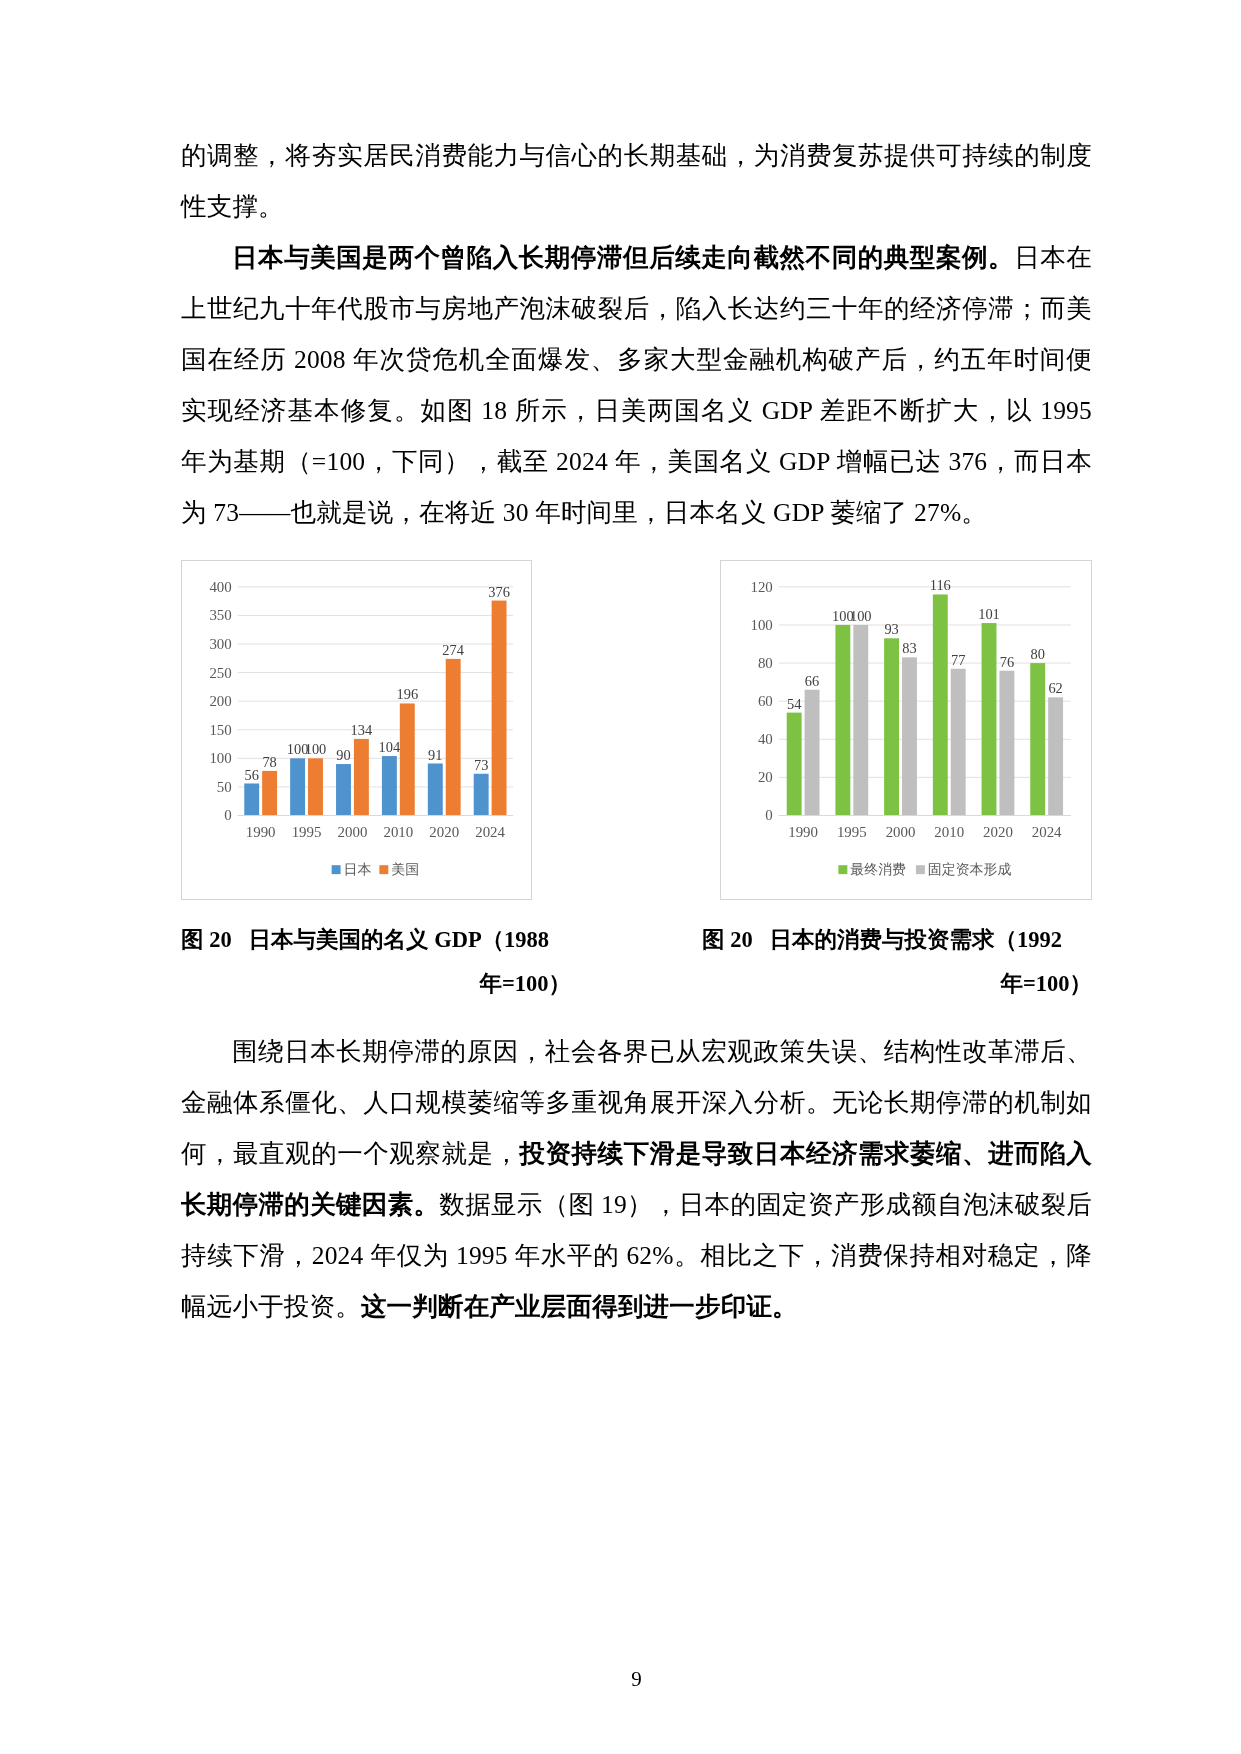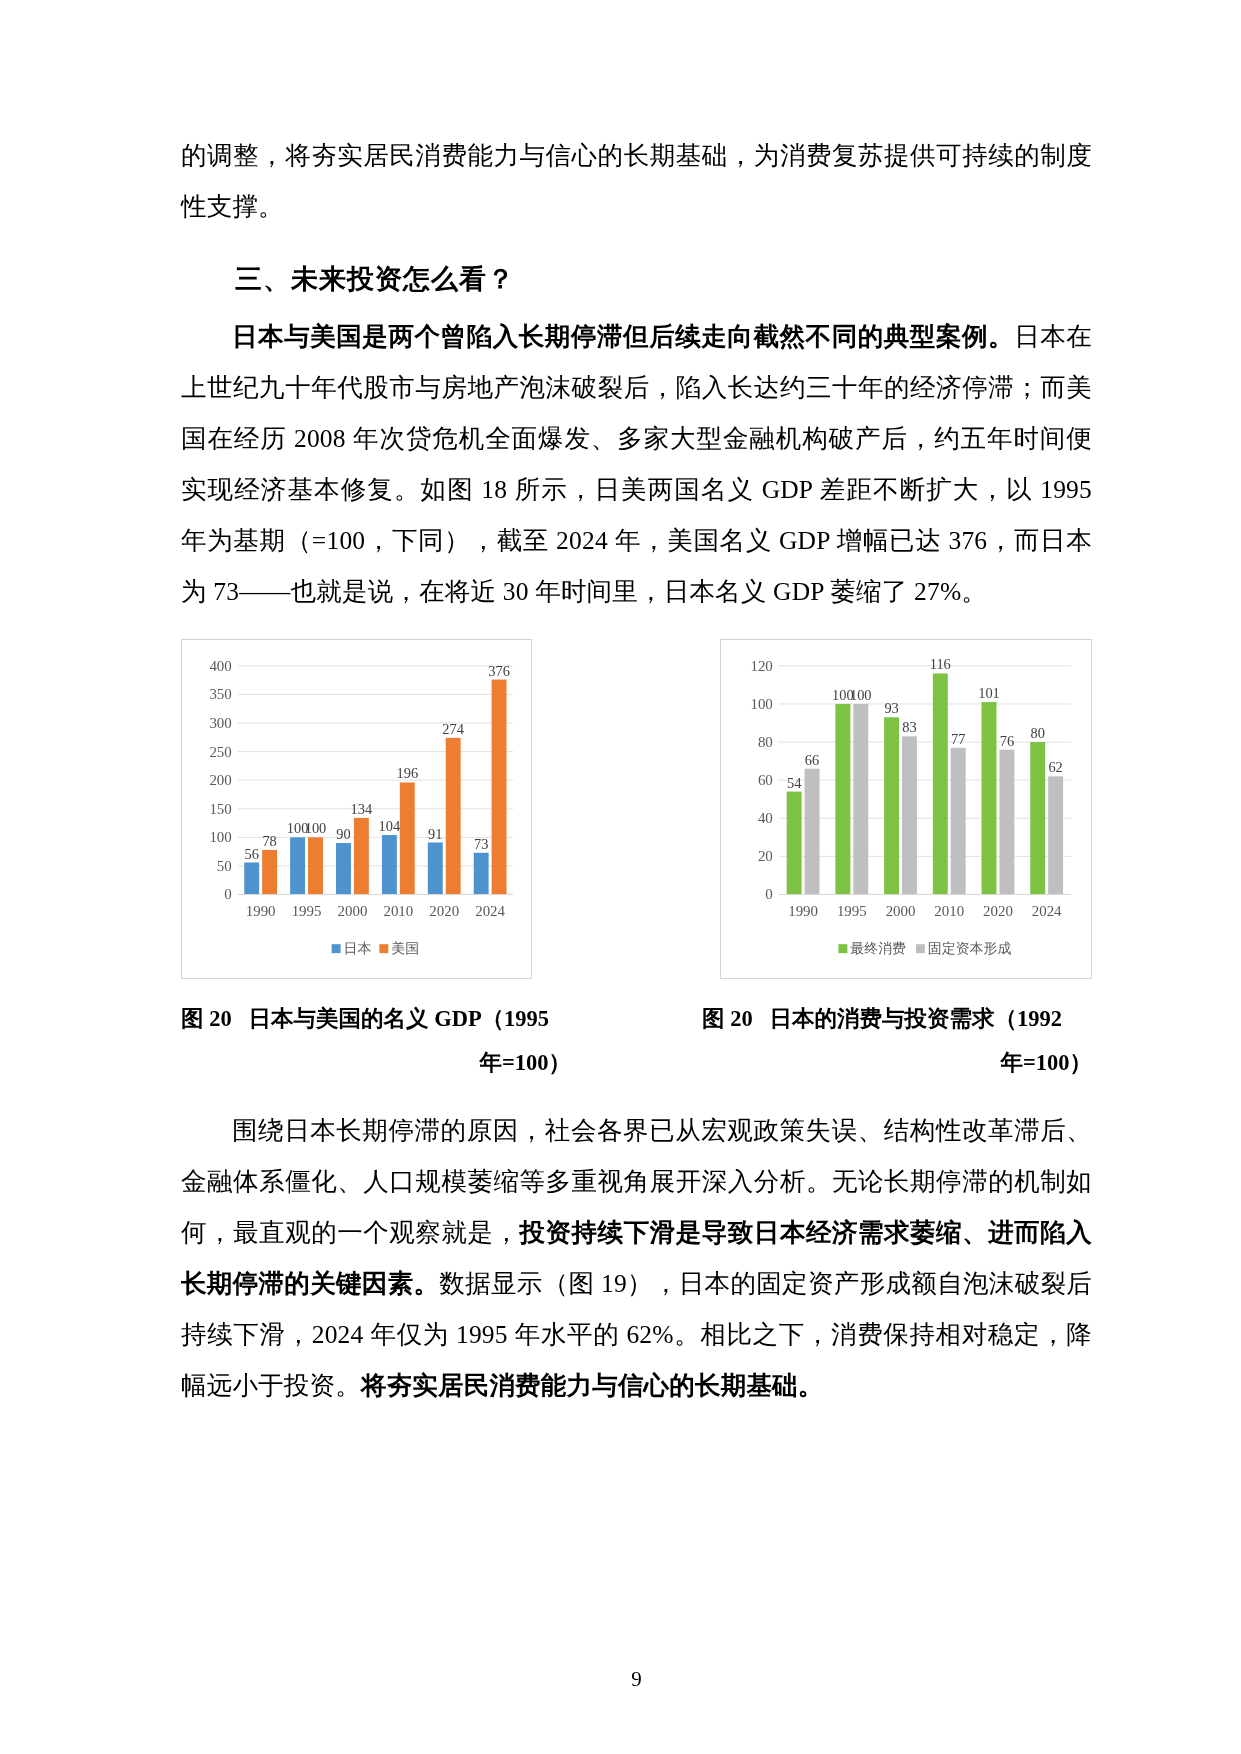--- a/index.html
+++ b/index.html
@@ -83,21 +83,20 @@
   }
   .body-block { margin-top: 20px; }
 </style>
 </head>
 <body>
 
 <div class="page">
 
   <p class="para">的调整，将夯实居民消费能力与信心的长期基础，为消费复苏提供可持续的制度性支撑。</p>
 
-  <h2 class="heading">三、未来投资怎么看？</h2>
 
   <p class="para indent"><span class="bold">日本与美国是两个曾陷入长期停滞但后续走向截然不同的典型案例。</span><span>日本在上世纪九十年代股市与房地产泡沫破裂后，陷入长达约三十年的经济停滞；而美国在经历 2008 年次贷危机全面爆发、多家大型金融机构破产后，约五年时间便实现经济基本修复。如图 18 所示，日美两国名义 GDP 差距不断扩大，以 1995 年为基期（=100，下同），截至 2024 年，美国名义 GDP 增幅已达 376，而日本为 73——也就是说，在将近 30 年时间里，日本名义 GDP 萎缩了 27%。</span></p>
 
   <div class="figures-row">
 
     <div class="fig-box">
       <svg class="chart-svg" viewBox="0 0 351 340">
           <line x1="56" y1="256" x2="333" y2="256" stroke="#d9d9d9" stroke-width="0.8"></line>
           <text x="50" y="261" text-anchor="end" font-family="&quot;Liberation Serif&quot;, serif" font-size="15" fill="#595959">0</text>
           <line x1="56" y1="227.25" x2="333" y2="227.25" stroke="#d9d9d9" stroke-width="0.8"></line>
@@ -205,28 +204,28 @@
           <text x="130" y="315" font-family="&quot;Liberation Sans&quot;, sans-serif" font-size="14" fill="#595959">最终消费</text>
           <rect x="196" y="306" width="9" height="9" fill="#BFBFBF"></rect>
           <text x="208" y="315" font-family="&quot;Liberation Sans&quot;, sans-serif" font-size="14" fill="#595959">固定资本形成</text>
         </svg>
     </div>
 
   </div>
 
   <div class="captions-row">
     <div class="caption">
-      <span>图 20</span>&nbsp;&nbsp;&nbsp;<span>日本与美国的名义 GDP（1995</span>
+      <span>图 20</span>&nbsp;&nbsp;&nbsp;<span>日本与美国的名义 GDP（1988</span>
       <span class="line2">年=100）</span>
     </div>
     <div class="caption right">
       <span>图 20</span>&nbsp;&nbsp;&nbsp;<span>日本的消费与投资需求（1992</span>
       <span class="line2">年=100）</span>
     </div>
   </div>
 
   <div class="body-block">
-    <p class="para indent"><span>围绕日本长期停滞的原因，社会各界已从宏观政策失误、结构性改革滞后、金融体系僵化、人口规模萎缩等多重视角展开深入分析。无论长期停滞的机制如何，最直观的一个观察就是，</span><span class="bold">投资持续下滑是导致日本经济需求萎缩、进而陷入长期停滞的关键因素。</span><span>数据显示（图 19），日本的固定资产形成额自泡沫破裂后持续下滑，2024 年仅为 1995 年水平的 62%。相比之下，消费保持相对稳定，降幅远小于投资。</span><span class="bold">将夯实居民消费能力与信心的长期基础。</span></p>
+    <p class="para indent"><span>围绕日本长期停滞的原因，社会各界已从宏观政策失误、结构性改革滞后、金融体系僵化、人口规模萎缩等多重视角展开深入分析。无论长期停滞的机制如何，最直观的一个观察就是，</span><span class="bold">投资持续下滑是导致日本经济需求萎缩、进而陷入长期停滞的关键因素。</span><span>数据显示（图 19），日本的固定资产形成额自泡沫破裂后持续下滑，2024 年仅为 1995 年水平的 62%。相比之下，消费保持相对稳定，降幅远小于投资。</span><span class="bold">这一判断在产业层面得到进一步印证。</span></p>
   </div>
 
   <div class="page-number">9</div>
 
 </div>
 
 </body></html>

